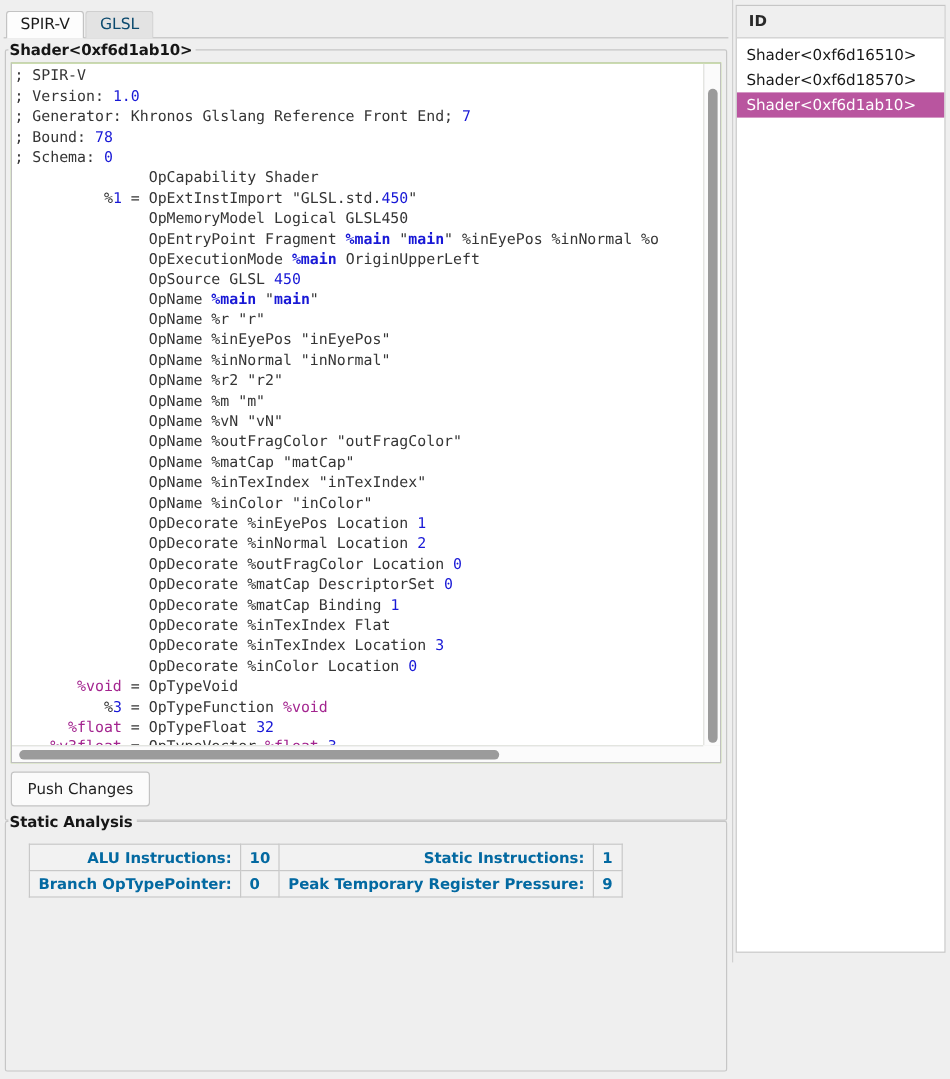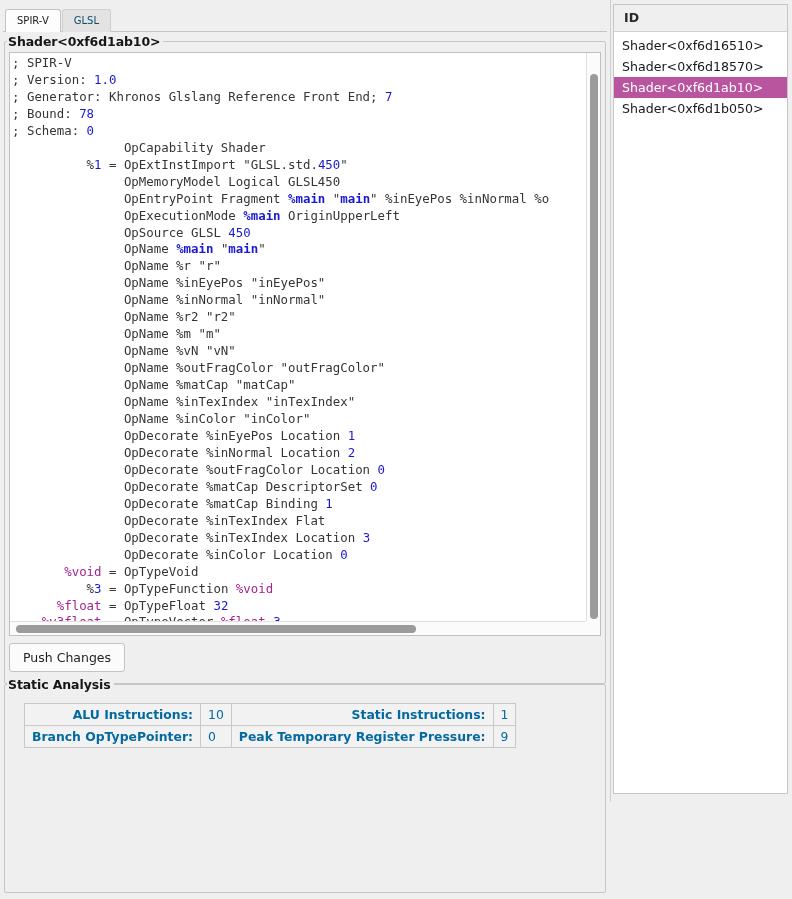--- a/index.html
+++ b/index.html
@@ -42,21 +42,21 @@
     content: "";
     position: absolute;
     left: 3px; right: 3px; bottom: 0;
     height: 1px;
     background: #c3c3c3;
   }
   .tab {
     height: 23px;
     line-height: 22px;
     padding: 0 11px;
-    font-size: 10px;
+    font-size: 13px;
     border: 1px solid #c3c3c3;
     border-bottom: none;
     border-radius: 3px 3px 0 0;
     margin-right: 1px;
     position: relative;
     z-index: 2;
     text-align: right;
   }
   .tab.active {
     background: #fdfdfd;
@@ -210,21 +210,21 @@
     padding: 0 7px;
     color: #0369a1;
   }
   .sa-table td.lab {
     text-align: right;
     font-weight: bold;
     white-space: nowrap;
   }
   .sa-table td.val {
     text-align: left;
-    font-weight: normal;
+    font-weight: bold;
     min-width: 18px;
   }
 
   
   #right-col {
     width: 182px;
     height: 802px;
     padding: 4px 4px 8px 2px;
     display: flex;
     flex-direction: column;
@@ -359,18 +359,17 @@
 
   </div>
 
   <div id="right-col">
     <div class="idpanel">
       <div class="id-header">ID</div>
       <div class="id-list" id="id-list">
           <div class="id-item">Shader&lt;0xf6d16510&gt;</div>
           <div class="id-item">Shader&lt;0xf6d18570&gt;</div>
           <div class="id-item selected">Shader&lt;0xf6d1ab10&gt;</div>
-          <div class="id-item">Shader&lt;0xf6d1b050&gt;</div>
         </div>
     </div>
   </div>
 
 </div>
 
 </body></html>

